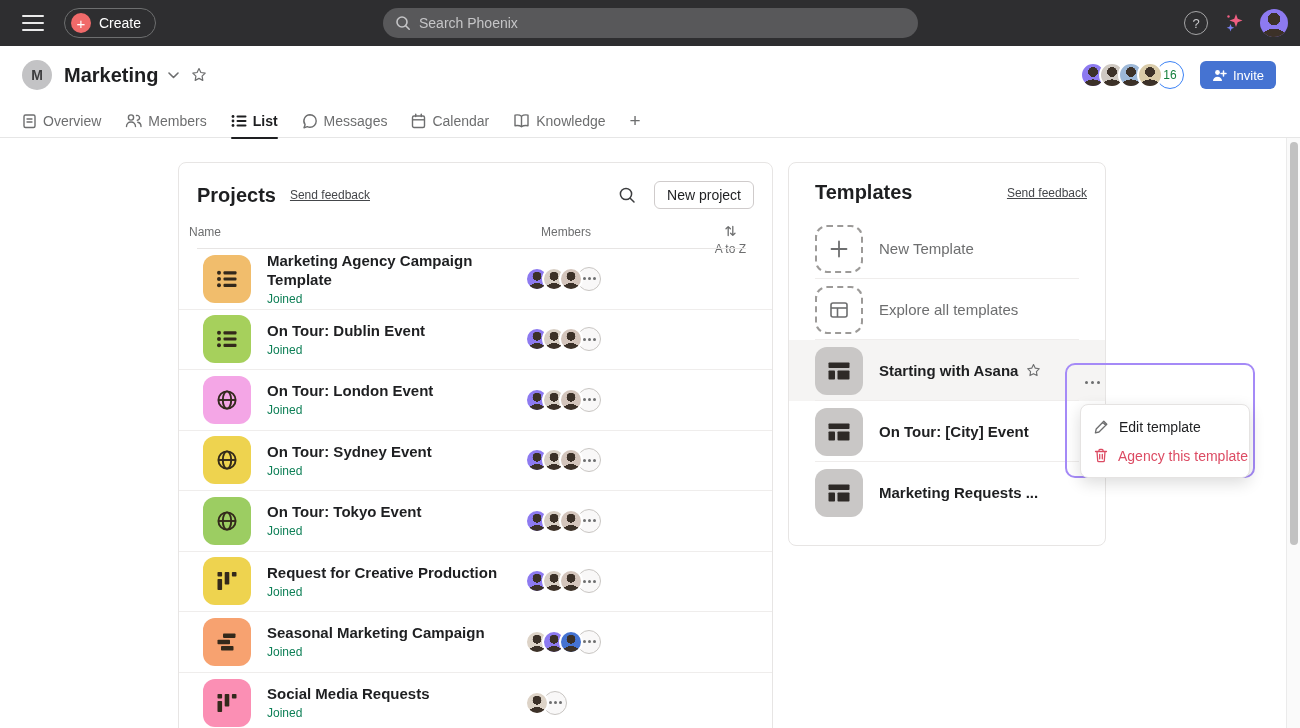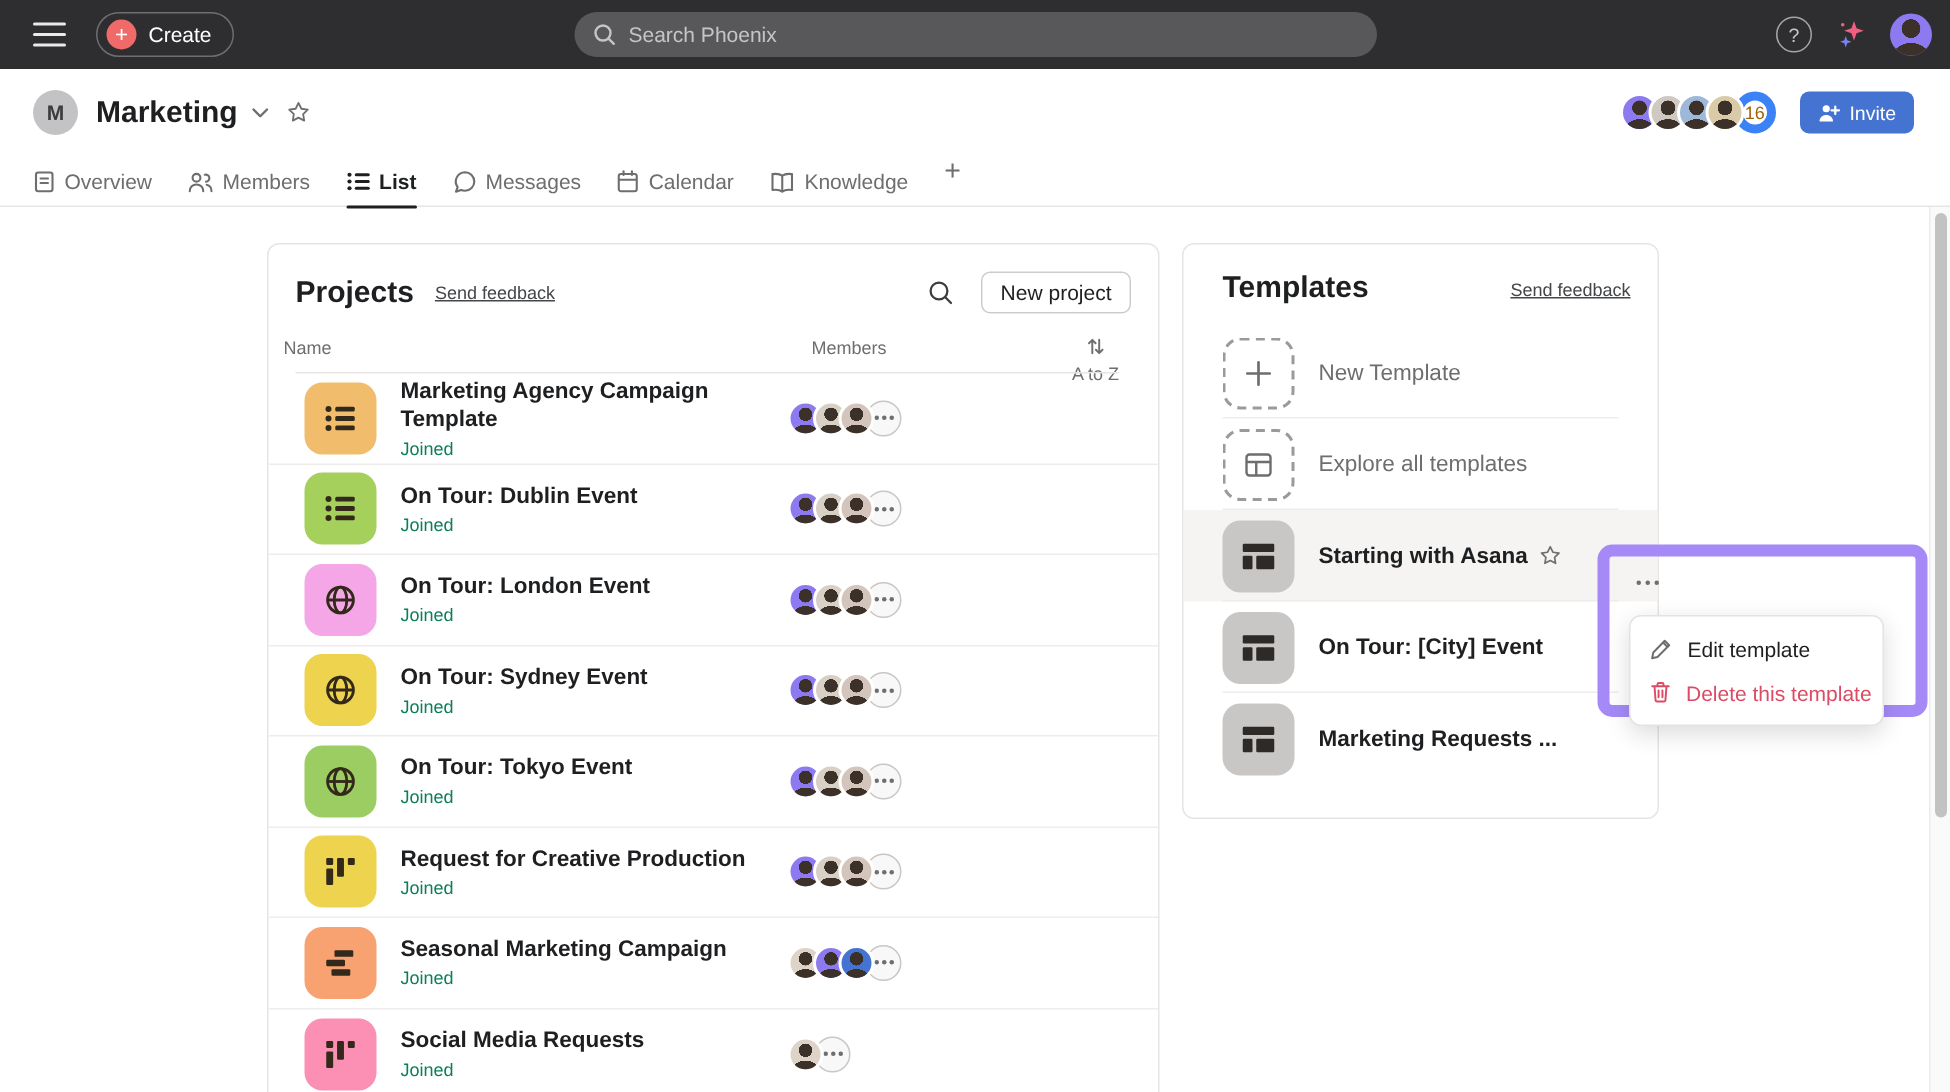--- a/index.html
+++ b/index.html
@@ -40,29 +40,29 @@
   .team-avatar { width:30px; height:30px; border-radius:50%; background:#c3c3c5; color:#3c3c3e;
     font-size:14px; font-weight:bold; display:flex; align-items:center; justify-content:center; margin-left:22px; }
   .team-title { font-size:20px; font-weight:bold; margin-left:12px; }
   .chev { margin-left:10px; cursor:pointer; display:flex; }
   .star-btn { margin-left:12px; cursor:pointer; display:flex; }
   .header-right { position:absolute; right:24px; top:0; height:58px; display:flex;
     align-items:center; gap:16px; }
   .facepile { display:flex; align-items:center; }
   .facepile .av { width:26px; height:26px; border:2px solid #fff; margin-left:-7px; }
   .facepile .av:first-child { margin-left:0; }
-  .count-badge { width:28px; height:28px; border-radius:50%; background:#fff; border:6px solid #3b82f6;
-    color:#a16207; font-size:12px; display:flex; align-items:center; justify-content:center; margin-left:-7px; }
+  .count-badge { width:28px; height:28px; border-radius:50%; background:#fff; border:1px solid #3b82f6;
+    color:#15803d; font-size:12px; display:flex; align-items:center; justify-content:center; margin-left:-7px; }
   .invite-btn { height:28px; background:#4573d2; color:#fff; border:none; border-radius:6px;
     font-size:13px; display:flex; align-items:center; gap:6px; padding:0 12px; cursor:pointer;
     font-family:"Liberation Sans", sans-serif; }
 
   
   .tabbar { position:absolute; top:104px; left:0; width:1300px; height:34px;
-    border-bottom:1px solid #e6e6e6; display:flex; gap:24px; padding-left:22px; }
+    border-bottom:1px solid #e6e6e6; display:flex; align-items:center; gap:24px; padding-left:22px; }
   .tab { display:flex; align-items:center; gap:6px; font-size:14px; color:#6d6e6f;
     cursor:pointer; position:relative; height:34px; }
   .tab.active { color:#1e1f21; font-weight:bold; }
   .tab.active::after { content:""; position:absolute; left:0; right:0; bottom:-1px; height:2px;
     background:#1e1f21; border-radius:1px; }
   .tab svg { flex:0 0 auto; }
   .tab-add { font-size:19px; color:#6d6e6f; cursor:pointer; }
 
   
   .card { position:absolute; background:#fff; border:1px solid #e7e5e4; border-radius:8px; }
@@ -104,22 +104,22 @@
   .titem.hl { background:#f5f4f3; }
   .ticon-dashed { width:48px; height:48px; border:2px dashed #9c9a98; border-radius:12px;
     display:flex; align-items:center; justify-content:center; flex:0 0 auto; }
   .ticon-gray { width:48px; height:48px; background:#c9c7c6; border-radius:12px;
     display:flex; align-items:center; justify-content:center; flex:0 0 auto; }
   .tlabel-muted { margin-left:16px; font-size:15px; color:#6d6e6f; }
   .tlabel { margin-left:16px; font-size:15px; font-weight:bold; color:#1e1f21; }
   .tstar { margin-left:8px; display:flex; }
 
   
-  .popup { position:absolute; left:1065px; top:363px; width:220px; height:115px;
-    border:8px solid #737373; border-radius:10px; }
+  .popup { position:absolute; left:1065px; top:363px; width:190px; height:115px;
+    border:2px solid #737373; border-radius:10px; }
   .dots { position:absolute; left:14px; top:12px; display:flex; gap:3px; padding:4px; cursor:pointer; }
   .menu { position:absolute; left:13px; top:39px; width:170px; background:#fff;
     border:1px solid #e5e3e2; border-radius:8px; box-shadow:0 5px 16px rgba(0,0,0,.14); padding:7px 0; }
   .menu-item { display:flex; align-items:center; gap:10px; height:29px; padding:0 13px;
     font-size:14px; cursor:pointer; white-space:nowrap; }
   .menu-item.danger { color:#dc4b63; }
 
   
   .scroll-track { position:absolute; right:0; top:138px; width:14px; height:590px;
     background:#fafafa; border-left:1px solid #ebebeb; }
@@ -587,21 +587,21 @@
             </svg>
         </span>
         <span>Edit template</span>
       </div>
       <div class="menu-item danger" style="color: rgb(220, 75, 99);">
         <span style="display:flex;">
           <svg width="14" height="15" viewBox="0 0 14 15">
               <path d="M1.5 3.5h11M5 3.5V2.2c0-.5.4-.9.9-.9h2.2c.5 0 .9.4.9.9v1.3M3 3.5l.7 9.2c0 .6.5 1 1.1 1h4.4c.6 0 1.1-.4 1.1-1l.7-9.2M5.7 6.3v4.5M8.3 6.3v4.5" fill="none" stroke="#dc4b63" stroke-width="1.3" stroke-linecap="round" stroke-linejoin="round"></path>
             </svg>
         </span>
-        <span>Delete this template</span>
+        <span>Agency this template</span>
       </div>
     </div>
   </div>
 
   <div class="scroll-track">
     <div class="scroll-thumb"></div>
   </div>
 
 </div>
 

